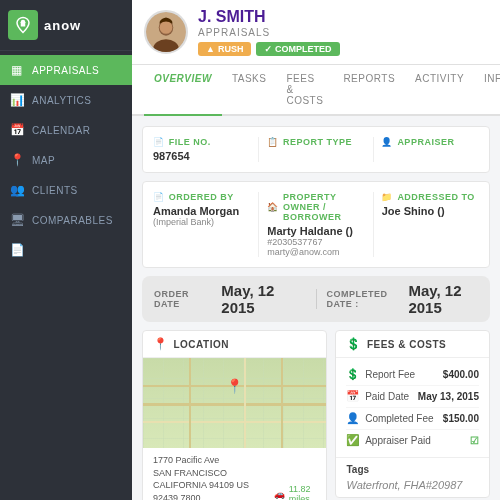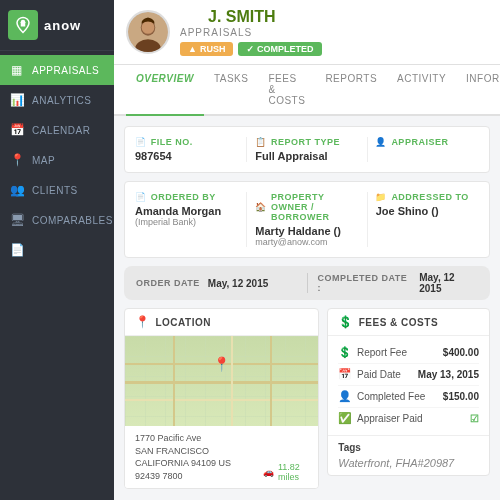--- a/index.html
+++ b/index.html
@@ -2,38 +2,38 @@
 <html><head>
   <meta charset="utf-8">
   <style>
     * { box-sizing: border-box; margin: 0; padding: 0; }
     body { font-family: 'Segoe UI', Arial, sans-serif; background: #f0f0f0; width: 500px; height: 500px; overflow: hidden; font-size: 11px; }
 
     
     .app-container { display: flex; width: 500px; height: 500px; }
 
     
-    .sidebar { width: 114px; background: #2d3139; flex-shrink: 0; display: flex; flex-direction: column; }
+    .sidebar { width: 132px; background: #2d3139; flex-shrink: 0; display: flex; flex-direction: column; }
     .sidebar-logo { padding: 10px 8px; display: flex; align-items: center; gap: 6px; border-bottom: 1px solid #3a3f49; }
     .logo-icon { width: 30px; height: 30px; background: #5cb85c; border-radius: 4px; display: flex; align-items: center; justify-content: center; color: white; font-size: 16px; font-weight: bold; }
     .logo-text { color: white; font-size: 13px; font-weight: bold; letter-spacing: 1px; }
     .sidebar-nav { flex: 1; padding-top: 4px; }
     .nav-item { display: flex; align-items: center; gap: 8px; padding: 8px 10px; color: #8a9bb0; cursor: pointer; font-size: 10px; text-transform: uppercase; letter-spacing: 0.5px; }
     .nav-item.active { background: #5cb85c; color: white; }
     .nav-icon { width: 14px; text-align: center; font-size: 12px; }
 
     
     .main { flex: 1; display: flex; flex-direction: column; overflow: hidden; background: #f4f5f7; }
 
     
     .header { background: white; padding: 8px 12px; display: flex; align-items: center; gap: 10px; border-bottom: 1px solid #e0e0e0; }
     .avatar { width: 44px; height: 44px; border-radius: 50%; background: #ccc; overflow: hidden; flex-shrink: 0; border: 2px solid #ddd; }
     .avatar svg { width: 100%; height: 100%; }
     .header-info { flex: 1; }
-    .header-name { font-size: 16px; font-weight: bold; color: #4d7c0f; text-transform: uppercase; margin-left: 28px; }
+    .header-name { font-size: 16px; font-weight: bold; color: #4c1d95; text-transform: uppercase; }
     .header-subtitle { font-size: 10px; color: #888; text-transform: uppercase; letter-spacing: 1px; margin-top: 1px; }
     .header-badges { display: flex; gap: 5px; margin-top: 4px; }
     .badge { padding: 2px 8px; border-radius: 3px; font-size: 9px; font-weight: bold; text-transform: uppercase; display: flex; align-items: center; gap: 3px; }
     .badge-rush { background: #f0ad4e; color: white; }
     .badge-completed { background: #5cb85c; color: white; }
 
     
     .tabs { background: white; display: flex; border-bottom: 2px solid #e0e0e0; padding: 0 12px; }
     .tab { padding: 8px 10px; font-size: 10px; color: #888; cursor: pointer; text-transform: uppercase; letter-spacing: 0.5px; border-bottom: 2px solid transparent; margin-bottom: -2px; }
     .tab.active { color: #5cb85c; border-bottom-color: #5cb85c; font-weight: bold; font-style: italic; }
@@ -46,21 +46,21 @@
     .info-card { flex: 1; }
     .info-card-label { color: #5cb85c; font-size: 9px; font-weight: bold; text-transform: uppercase; letter-spacing: 0.5px; margin-bottom: 3px; display: flex; align-items: center; gap: 4px; }
     .info-card-value { color: #333; font-size: 11px; font-weight: 600; }
     .info-card-sub { color: #888; font-size: 9px; }
     .divider-v { width: 1px; background: #eee; }
 
     
     .date-row { background: #e8e8e8; border-radius: 8px; padding: 6px 12px; display: flex; align-items: center; }
     .date-item { display: flex; align-items: center; gap: 8px; flex: 1; }
     .date-label { font-size: 9px; color: #777; text-transform: uppercase; letter-spacing: 0.5px; font-weight: bold; }
-    .date-value { font-size: 10px; color: #333; font-weight: 600; }
+    .date-value { font-size: 15px; color: #333; font-weight: 600; }
     .date-divider { width: 1px; background: #ccc; height: 20px; margin: 0 10px; }
 
     
     .two-col { display: flex; gap: 8px; }
     .col-left { flex: 1.2; display: flex; flex-direction: column; gap: 8px; }
     .col-right { flex: 1; display: flex; flex-direction: column; gap: 8px; }
 
     
     .section-card { background: white; border-radius: 4px; border: 1px solid #e5e5e5; overflow: hidden; }
     .section-header { padding: 6px 10px; font-size: 10px; font-weight: bold; color: #444; text-transform: uppercase; letter-spacing: 0.5px; display: flex; align-items: center; gap: 5px; border-bottom: 1px solid #eee; }
@@ -191,21 +191,20 @@
             <span>File No.</span>
           </div>
           <div class="info-card-value">987654</div>
         </div>
         <div class="divider-v"></div>
         <div class="info-card">
           <div class="info-card-label">
             <span>📋</span>
             <span>Report Type</span>
           </div>
-          <div class="info-card-value">Full Appraisal</div>
         </div>
         <div class="divider-v"></div>
         <div class="info-card">
           <div class="info-card-label">
             <span>👤</span>
             <span>Appraiser</span>
           </div>
         </div>
       </div>
 
@@ -218,20 +217,21 @@
           <div class="info-card-value">Amanda Morgan</div>
           <div class="info-card-sub">(Imperial Bank)</div>
         </div>
         <div class="divider-v"></div>
         <div class="info-card">
           <div class="info-card-label">
             <span>🏠</span>
             <span>Property Owner / Borrower</span>
           </div>
           <div class="info-card-value">Marty Haldane ()</div>
+          <div class="info-card-sub">#2030537767</div>
           <div class="info-card-sub">marty@anow.com</div>
         </div>
         <div class="divider-v"></div>
         <div class="info-card">
           <div class="info-card-label">
             <span>📁</span>
             <span>Addressed To</span>
           </div>
           <div class="info-card-value">Joe Shino ()</div>
         </div>

